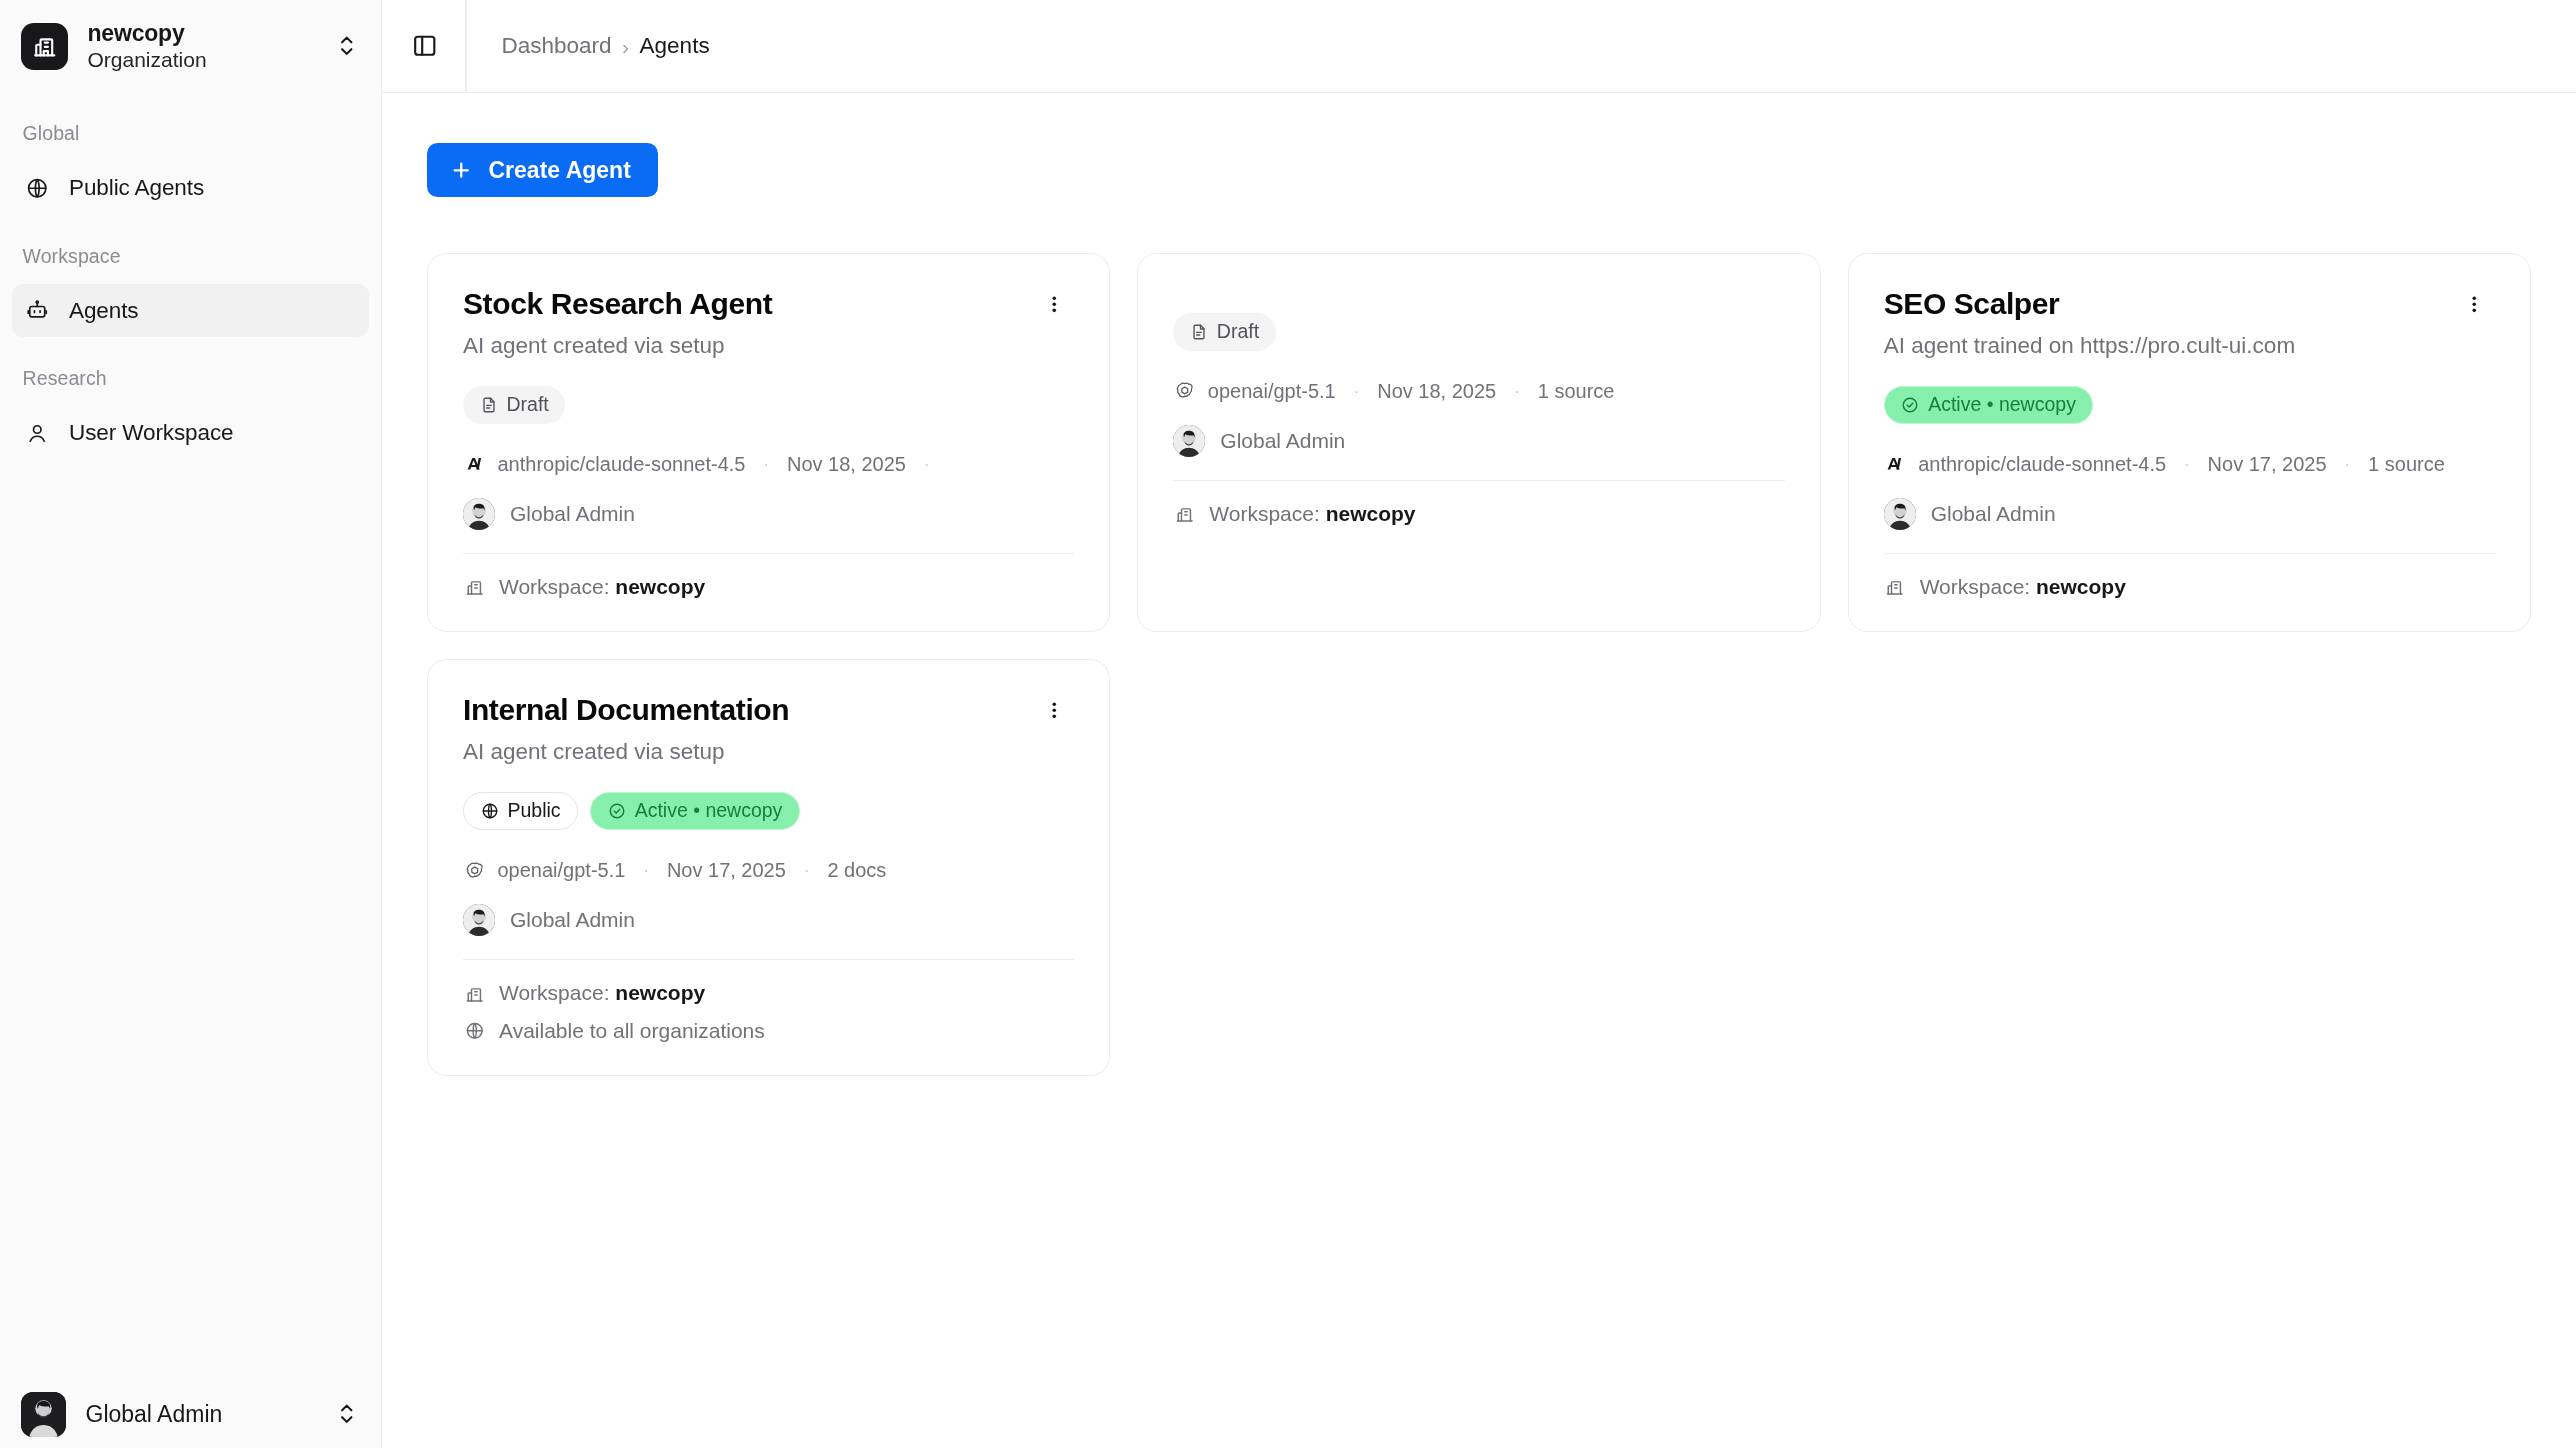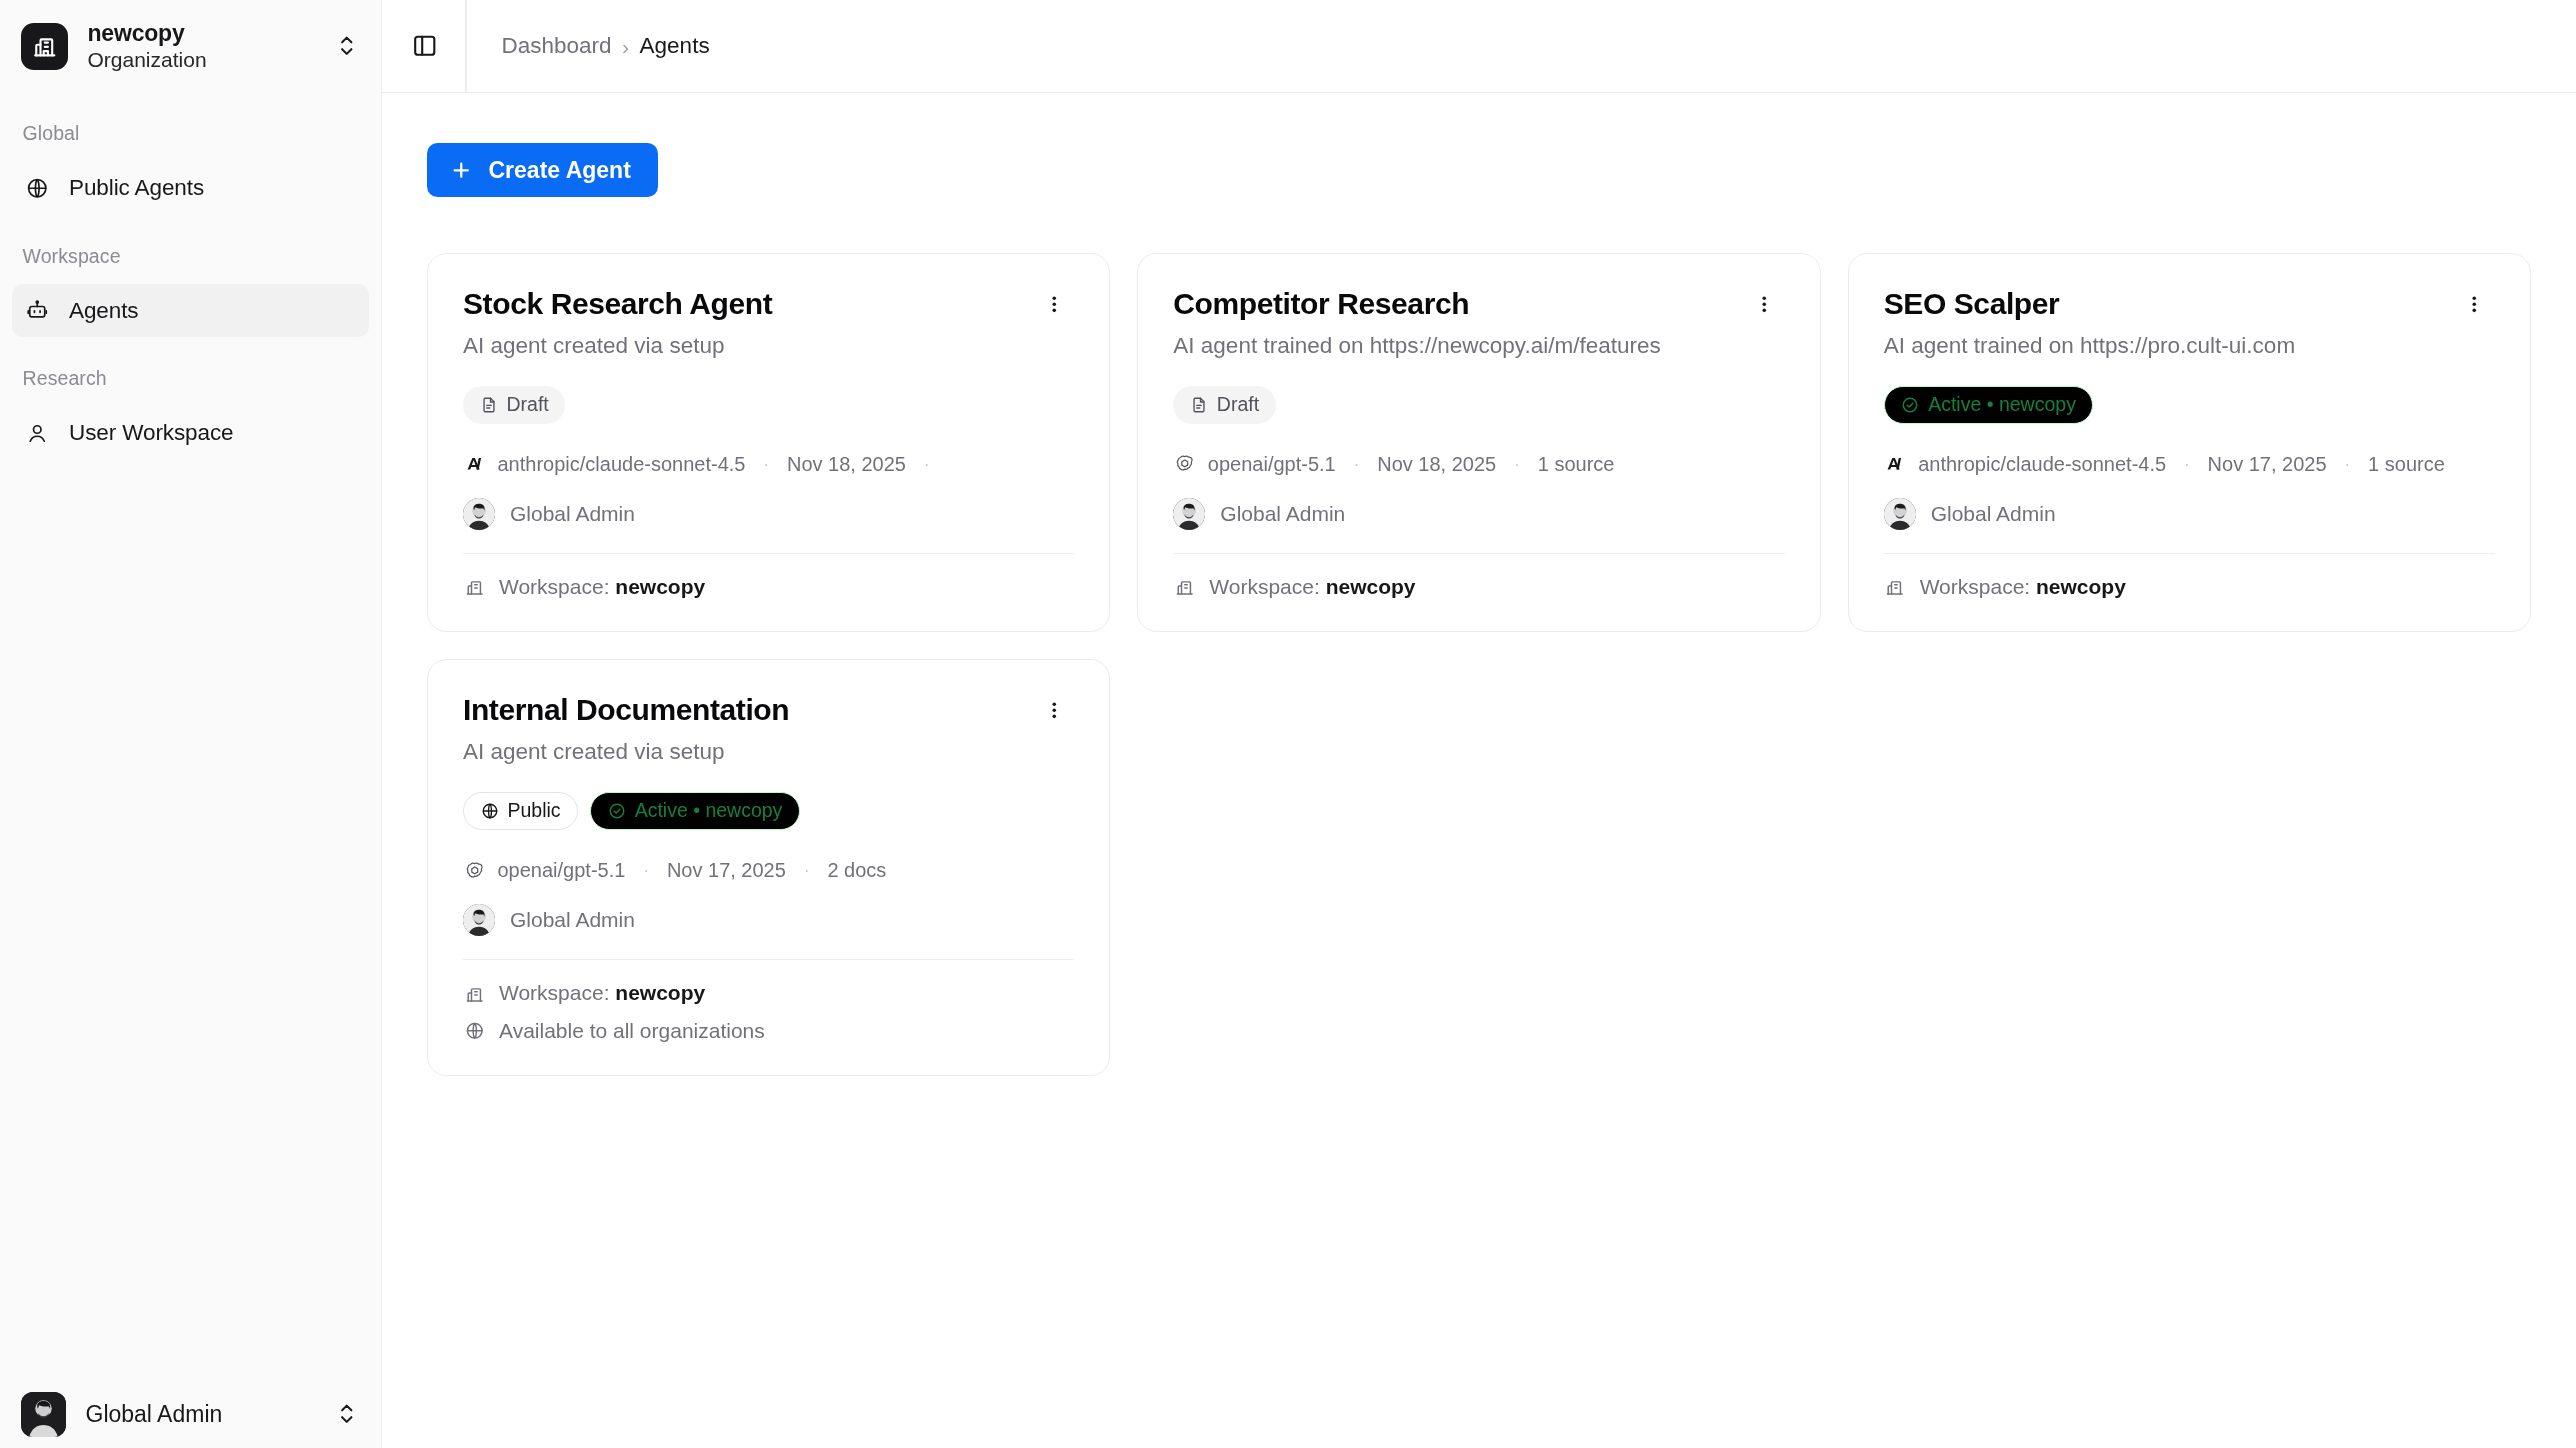--- a/index.html
+++ b/index.html
@@ -113,21 +113,21 @@
   .card-desc { font-size: 22.5px; color:#71717a; margin-top: 10.5px; line-height:1.25; }
   .kebab { width: 41px; height: 41px; flex:0 0 41px; display:flex; align-items:center; justify-content:center; border-radius:7.5px; cursor:pointer; margin-top:-3px;}
 
   .badges { display:flex; align-items:center; gap: 12px; margin-top: 25.5px; }
   .badge {
     display:inline-flex; align-items:center; gap: 9px;
     height: 38px; padding: 0 16.5px; border-radius: 19px;
     font-size: 19.5px; font-weight: 400; white-space: nowrap;
   }
   .badge-draft { background:#f4f4f5; color:#52525b; }
-  .badge-active { background:#000000; color:#15803d; border:1.5px solid #bbf7d0; font-weight:400; }
+  .badge-active { background:#86efac; color:#15803d; border:1.5px solid #bbf7d0; font-weight:400; }
   .badge-public { background:#ffffff; color:#18181b; border:1.5px solid #e4e4e7; }
 
   .meta-row { display:flex; align-items:center; gap: 12px; margin-top: 29px; flex-wrap: nowrap; }
   .meta-text { font-size: 20px; color:#71717a; white-space: nowrap; }
   .meta-dot { font-size: 16.5px; color:#c4c4c8; line-height:1; padding: 0 6px; }
   .meta-icon { width: 22.5px; height: 22.5px; flex:0 0 22.5px; display:flex; align-items:center; justify-content:center; }
 
   .owner-row { display:flex; align-items:center; gap: 15px; margin-top: 22.5px; }
   .owner-avatar { width: 32px; height: 32px; flex:0 0 32px; border-radius: 50%; overflow:hidden; background:#2b2b2e; position:relative; }
   .owner-name { font-size: 21px; color:#71717a; }
@@ -331,35 +331,20 @@
                   <path d="M8 11H5a1 1 0 0 0-1 1v9"></path>
                   <path d="M3 21h18"></path>
                   <path d="M12 9.5h3M12 13.5h3"></path>
               </svg>
             </span>
             <span class="foot-text"><span>Workspace:</span> <b>newcopy</b></span>
           </div>
         </div>
 
         <div class="card">
-          <div class="card-head">
-            <div>
-              <div class="card-title">Competitor Research</div>
-              <div class="card-desc">AI agent trained on https://newcopy.ai/m/features</div>
-            </div>
-            <div class="kebab">
-              <span>
-                <svg width="22.5" height="22.5" viewBox="0 0 24 24" fill="#18181b">
-                    <circle cx="12" cy="5.5" r="1.9"></circle>
-                    <circle cx="12" cy="12" r="1.9"></circle>
-                    <circle cx="12" cy="18.5" r="1.9"></circle>
-                  </svg>
-              </span>
-            </div>
-          </div>
           <div class="badges">
             <span class="badge badge-draft">
               <span>
                 <svg width="18" height="18" viewBox="0 0 24 24" fill="none" stroke="#52525b" stroke-width="1.8" stroke-linecap="round" stroke-linejoin="round">
                   <path d="M14 3H7a1.6 1.6 0 0 0-1.6 1.6v14.8A1.6 1.6 0 0 0 7 21h10a1.6 1.6 0 0 0 1.6-1.6V7.6z"></path>
                     <path d="M14 3v5h4.6"></path>
                     <path d="M9 12.5h6M9 16h4"></path>
                 </svg>
               </span>
               <span>Draft</span>

